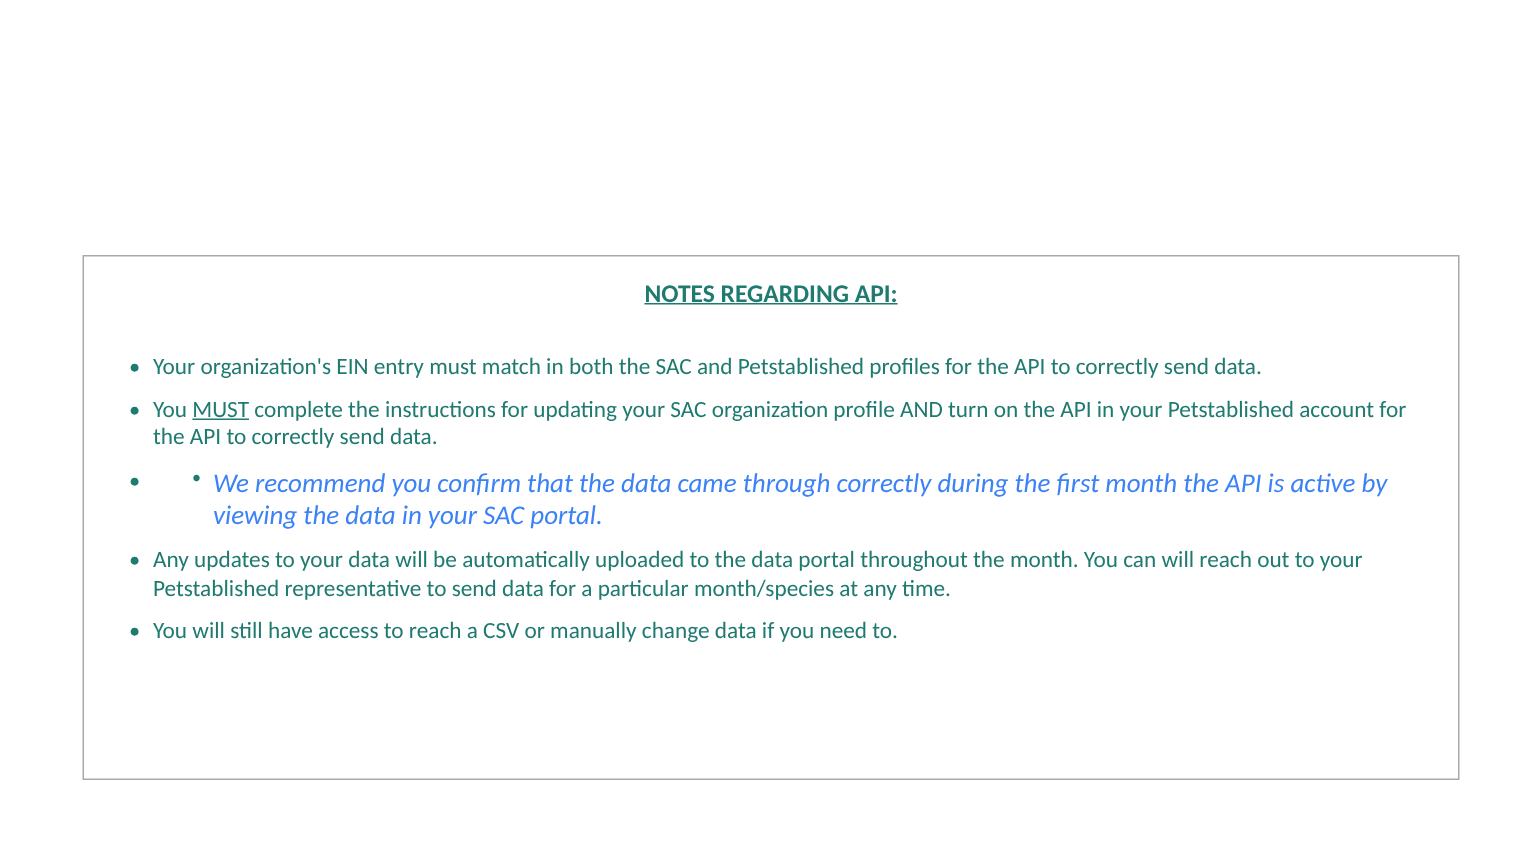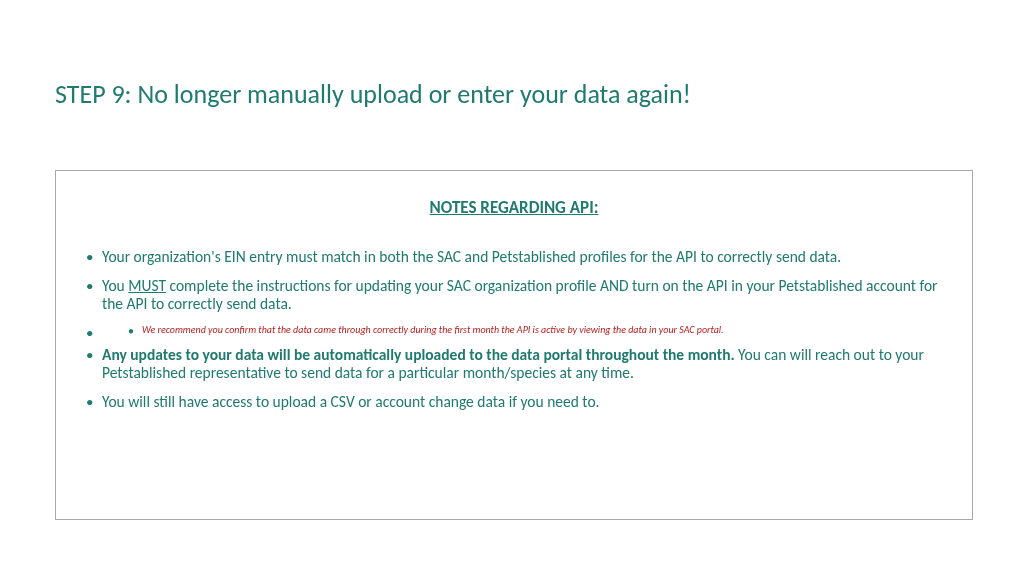--- a/index.html
+++ b/index.html
@@ -25,21 +25,21 @@
     top: 78px;
     left: 55px;
   }
   .notes-box {
     position: absolute;
     top: 170px;
     left: 55px;
     width: 918px;
     height: 350px;
     border: 1px solid #a9a9a9;
-    padding: 26px 24px 16px 24px;
+    padding: 14px 24px 16px 24px;
   }
   .notes-heading {
     text-align: center;
     font-size: 17px;
     font-weight: 700;
     text-decoration: underline;
     color: #1f7a70;
     margin-bottom: 30px;
   }
   ul.main-list {
@@ -63,58 +63,57 @@
     font-size: 15px;
   }
   ul.sub-list {
     list-style: none;
     padding-left: 0;
     margin-top: 4px;
   }
   ul.sub-list > li {
     position: relative;
     padding-left: 40px;
-    font-size: 10px;
+    font-size: 18px;
     line-height: 1.2;
     font-style: italic;
-    color: #b91c1c;
+    color: #3b82f6;
     margin-bottom: 6px;
   }
   ul.sub-list > li::before {
     content: "•";
     position: absolute;
     left: 26px;
     top: 0;
     font-style: normal;
     color: #1f7a70;
     font-size: 12px;
   }
   .underline { text-decoration: underline; }
-  .bold { font-weight: 700; }
+  .bold { font-weight: 400; }
 </style>
 </head>
 <body>
 
 <div class="slide">
 
-  <div class="title">STEP 9: No longer manually upload or enter your data again!</div>
 
   <div class="notes-box">
     <div class="notes-heading">NOTES REGARDING API:</div>
 
     <ul class="main-list">
       <li>Your organization's EIN entry must match in both the SAC and Petstablished profiles for the API to correctly send data.</li>
       <li>
         <span>You </span><span class="underline">MUST</span><span> complete the instructions for updating your SAC organization profile AND turn on the API in your Petstablished account for the API to correctly send data.</span>
       </li>
       <li>
         <ul class="sub-list">
           <li>We recommend you confirm that the data came through correctly during the first month the API is active by viewing the data in your SAC portal.</li>
         </ul>
       </li>
       <li>
         <span class="bold">Any updates to your data will be automatically uploaded to the data portal throughout the month.</span><span> You can will reach out to your Petstablished representative to send data for a particular month/species at any time.</span>
       </li>
-      <li>You will still have access to upload a CSV or account change data if you need to.</li>
+      <li>You will still have access to reach a CSV or manually change data if you need to.</li>
     </ul>
   </div>
 
 </div>
 
 </body></html>

